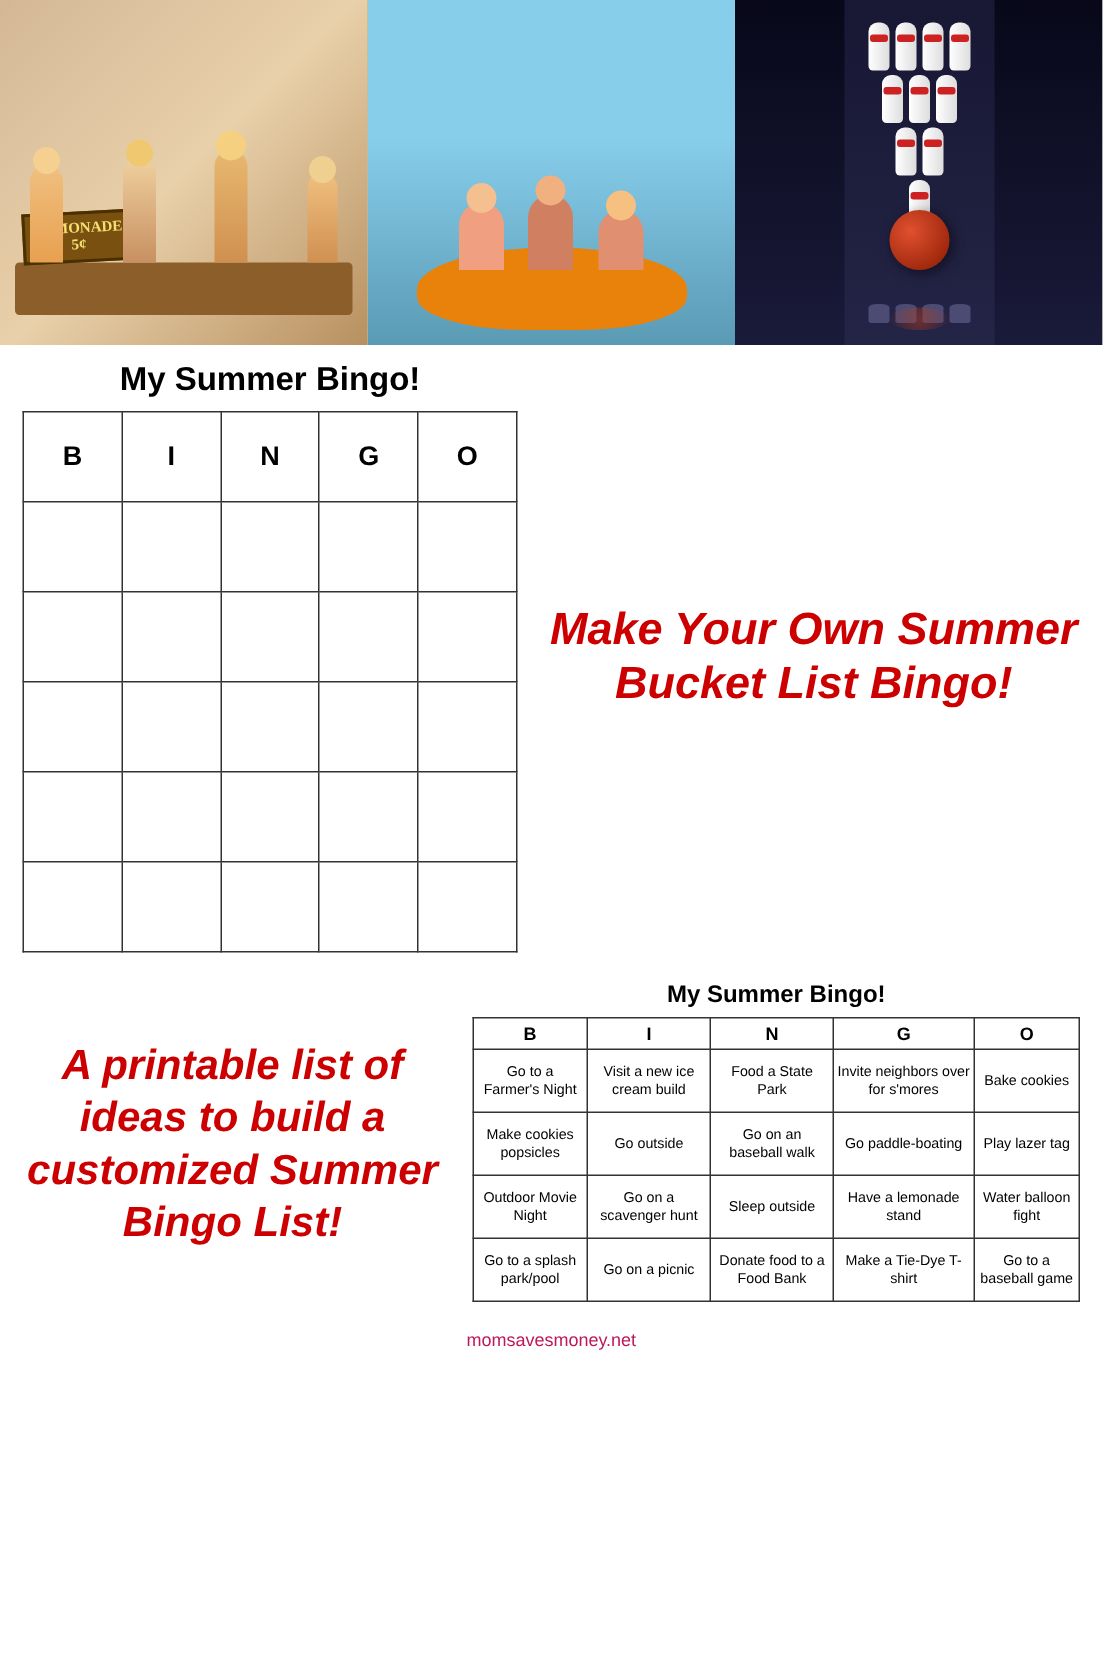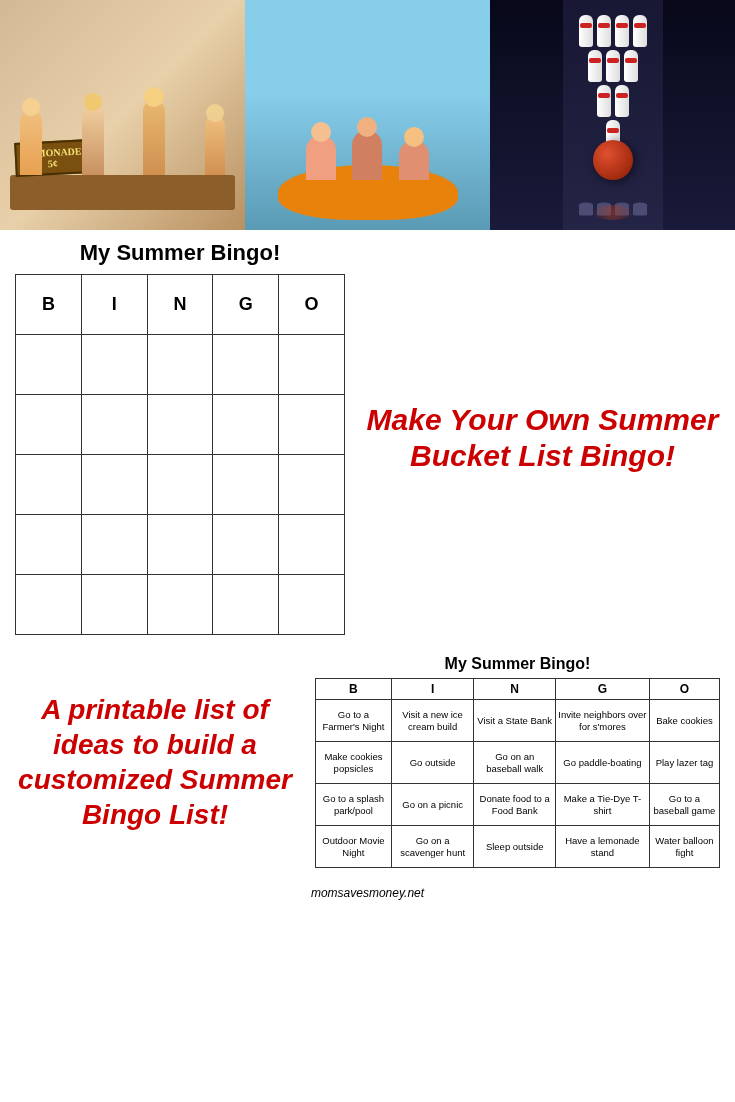--- a/index.html
+++ b/index.html
@@ -153,22 +153,21 @@
       padding: 3px 2px;
       height: 42px;
       line-height: 1.2;
     }
 
     
     .footer {
       text-align: center;
       padding: 8px;
       font-size: 12px;
-      color: #000000;
-      font-style: italic;
+      color: #be185d;
     }
   </style>
 </head>
 <body>
 
 <div class="top-images">
 
   <div class="top-img top-img-lemonade">
     <div class="lemonade-scene-bg">
 
@@ -358,45 +357,45 @@
           <th>I</th>
           <th>N</th>
           <th>G</th>
           <th>O</th>
         </tr>
       </thead>
       <tbody id="filled-bingo-body">
       <tr>
             <td>Go to a Farmer's Night</td>
             <td>Visit a new ice cream build</td>
-            <td>Visit a State Bank</td>
+            <td>Food a State Park</td>
             <td>Invite neighbors over for s'mores</td>
             <td>Bake cookies</td>
           </tr>
           <tr>
             <td>Make cookies popsicles</td>
             <td>Go outside</td>
             <td>Go on an baseball walk</td>
             <td>Go paddle-boating</td>
             <td>Play lazer tag</td>
           </tr>
           <tr>
+            <td>Outdoor Movie Night</td>
+            <td>Go on a scavenger hunt</td>
+            <td>Sleep outside</td>
+            <td>Have a lemonade stand</td>
+            <td>Water balloon fight</td>
+          </tr>
+          <tr>
             <td>Go to a splash park/pool</td>
             <td>Go on a picnic</td>
             <td>Donate food to a Food Bank</td>
             <td>Make a Tie-Dye T-shirt</td>
             <td>Go to a baseball game</td>
           </tr>
-          <tr>
-            <td>Outdoor Movie Night</td>
-            <td>Go on a scavenger hunt</td>
-            <td>Sleep outside</td>
-            <td>Have a lemonade stand</td>
-            <td>Water balloon fight</td>
-          </tr>
         </tbody>
     </table>
   </div>
 </div>
 
 <div class="footer">
   <span>momsavesmoney.net</span>
 </div>
 
 </body></html>

